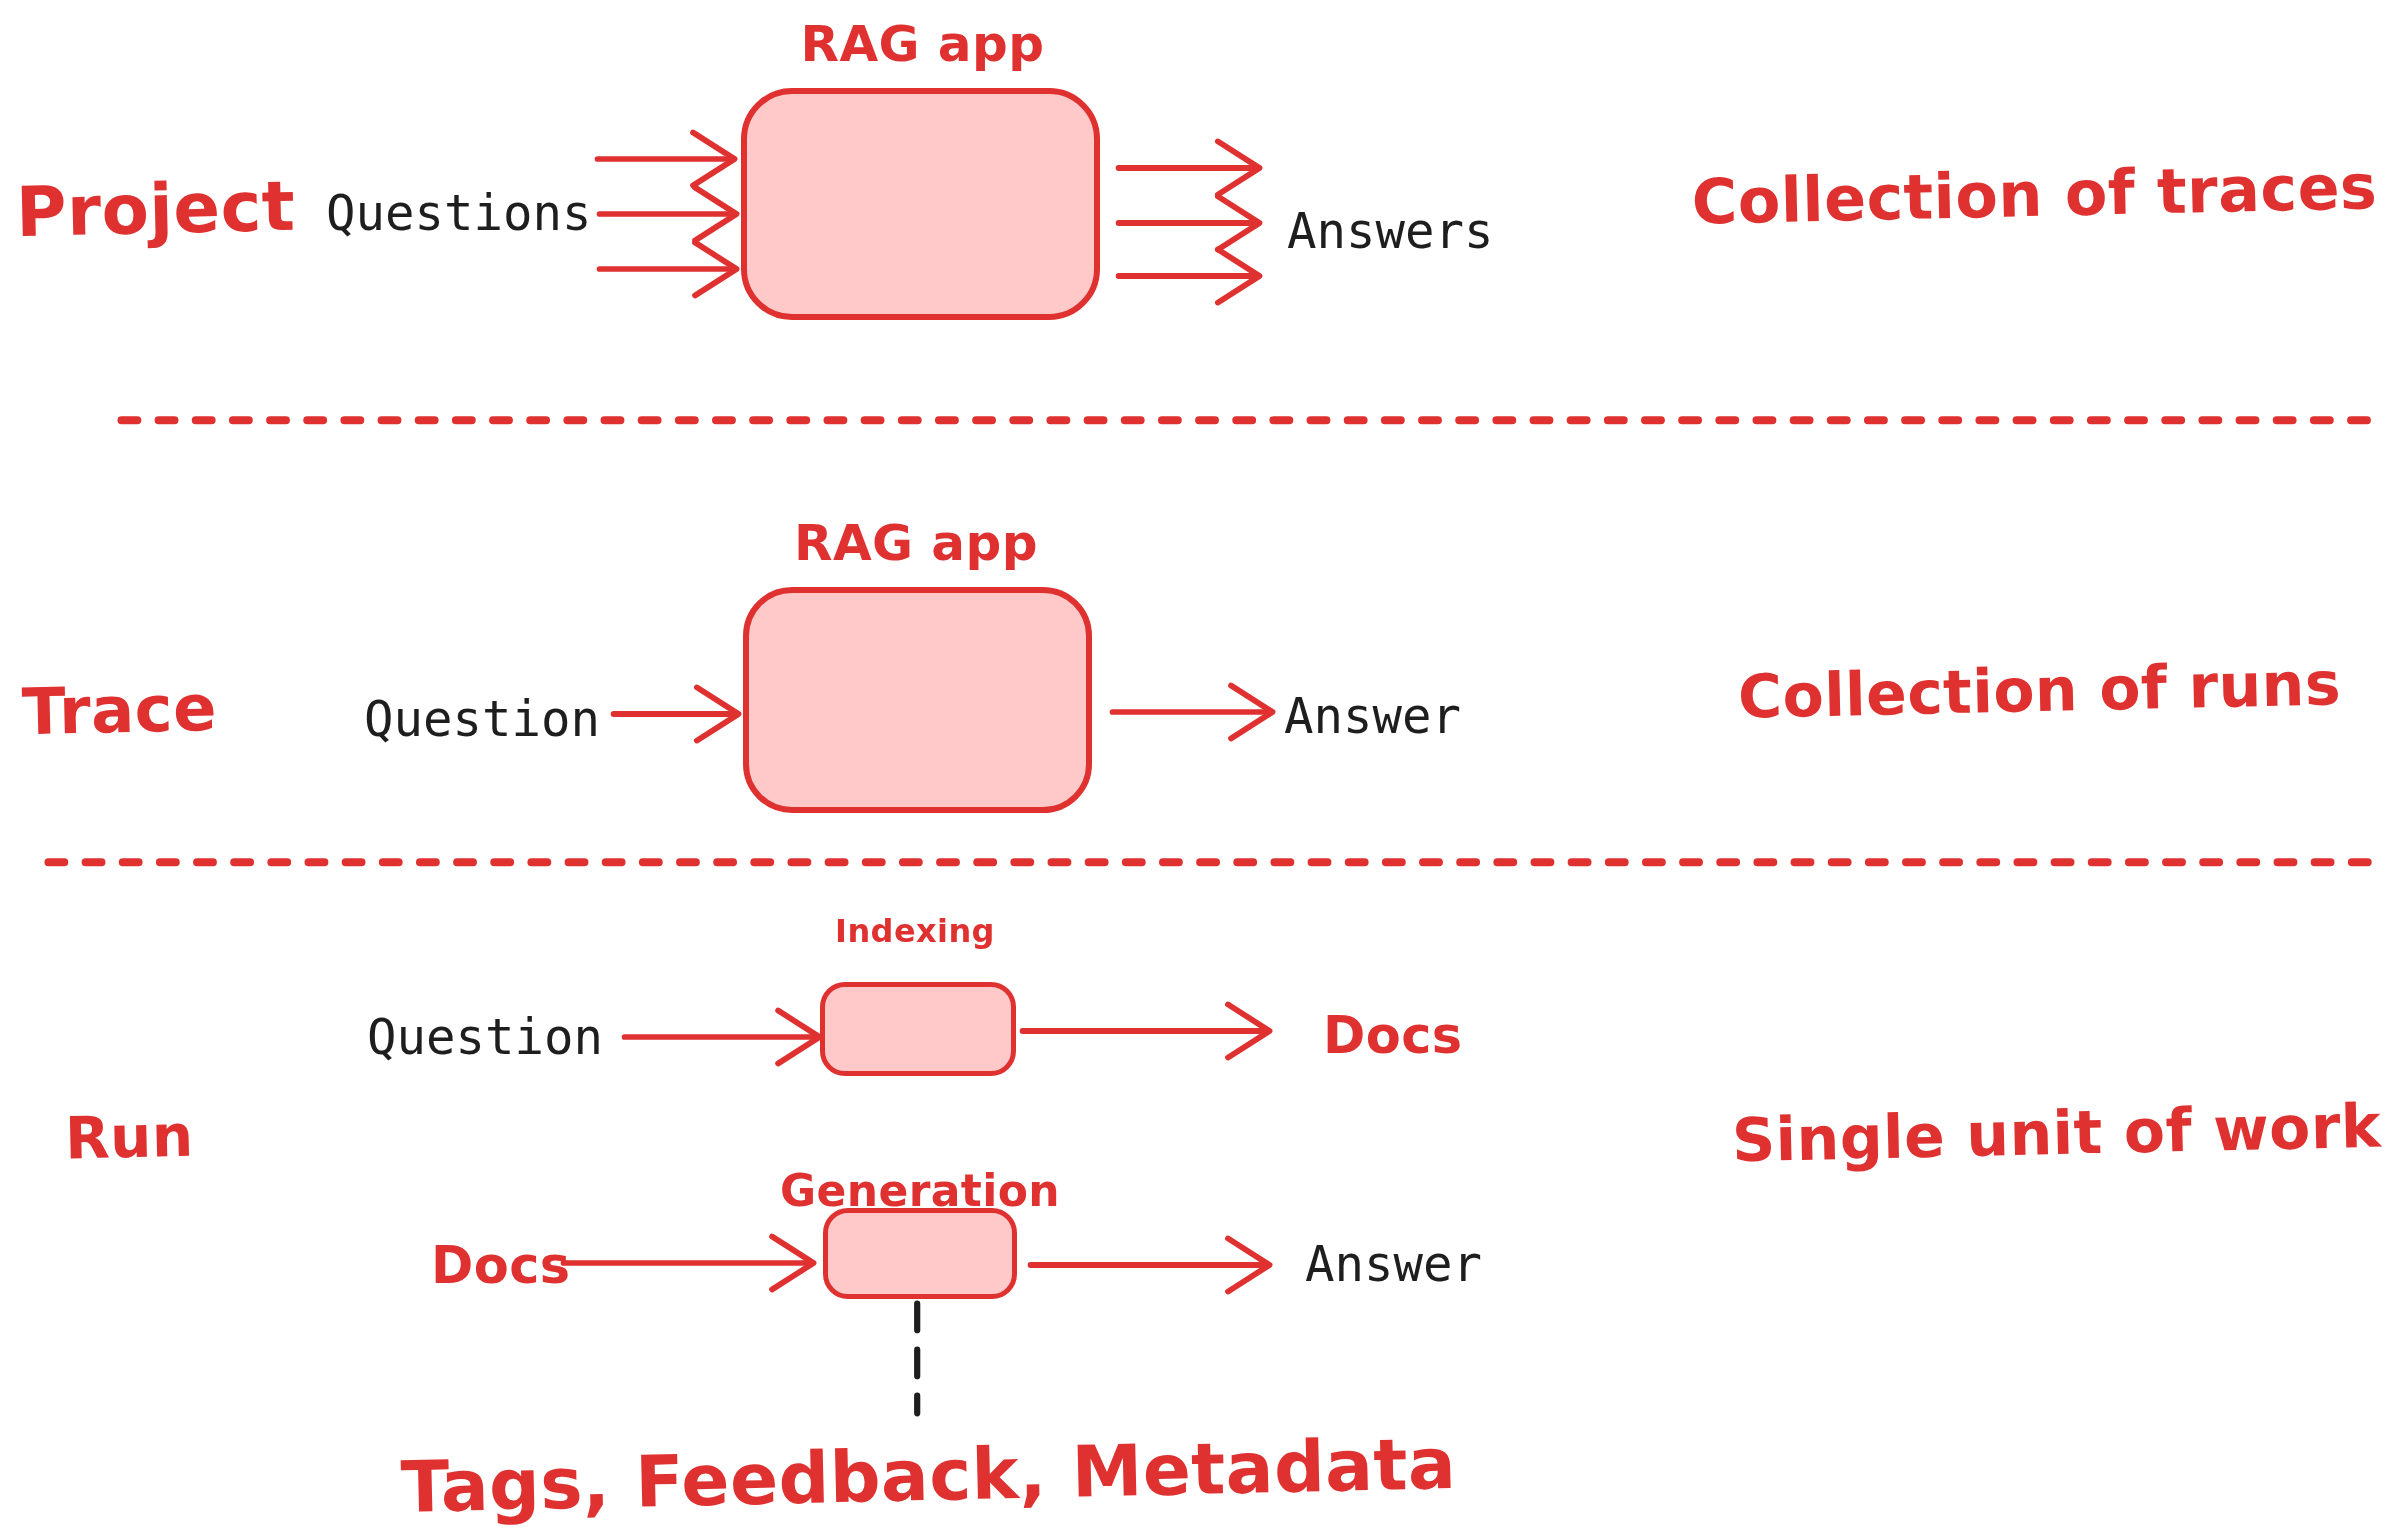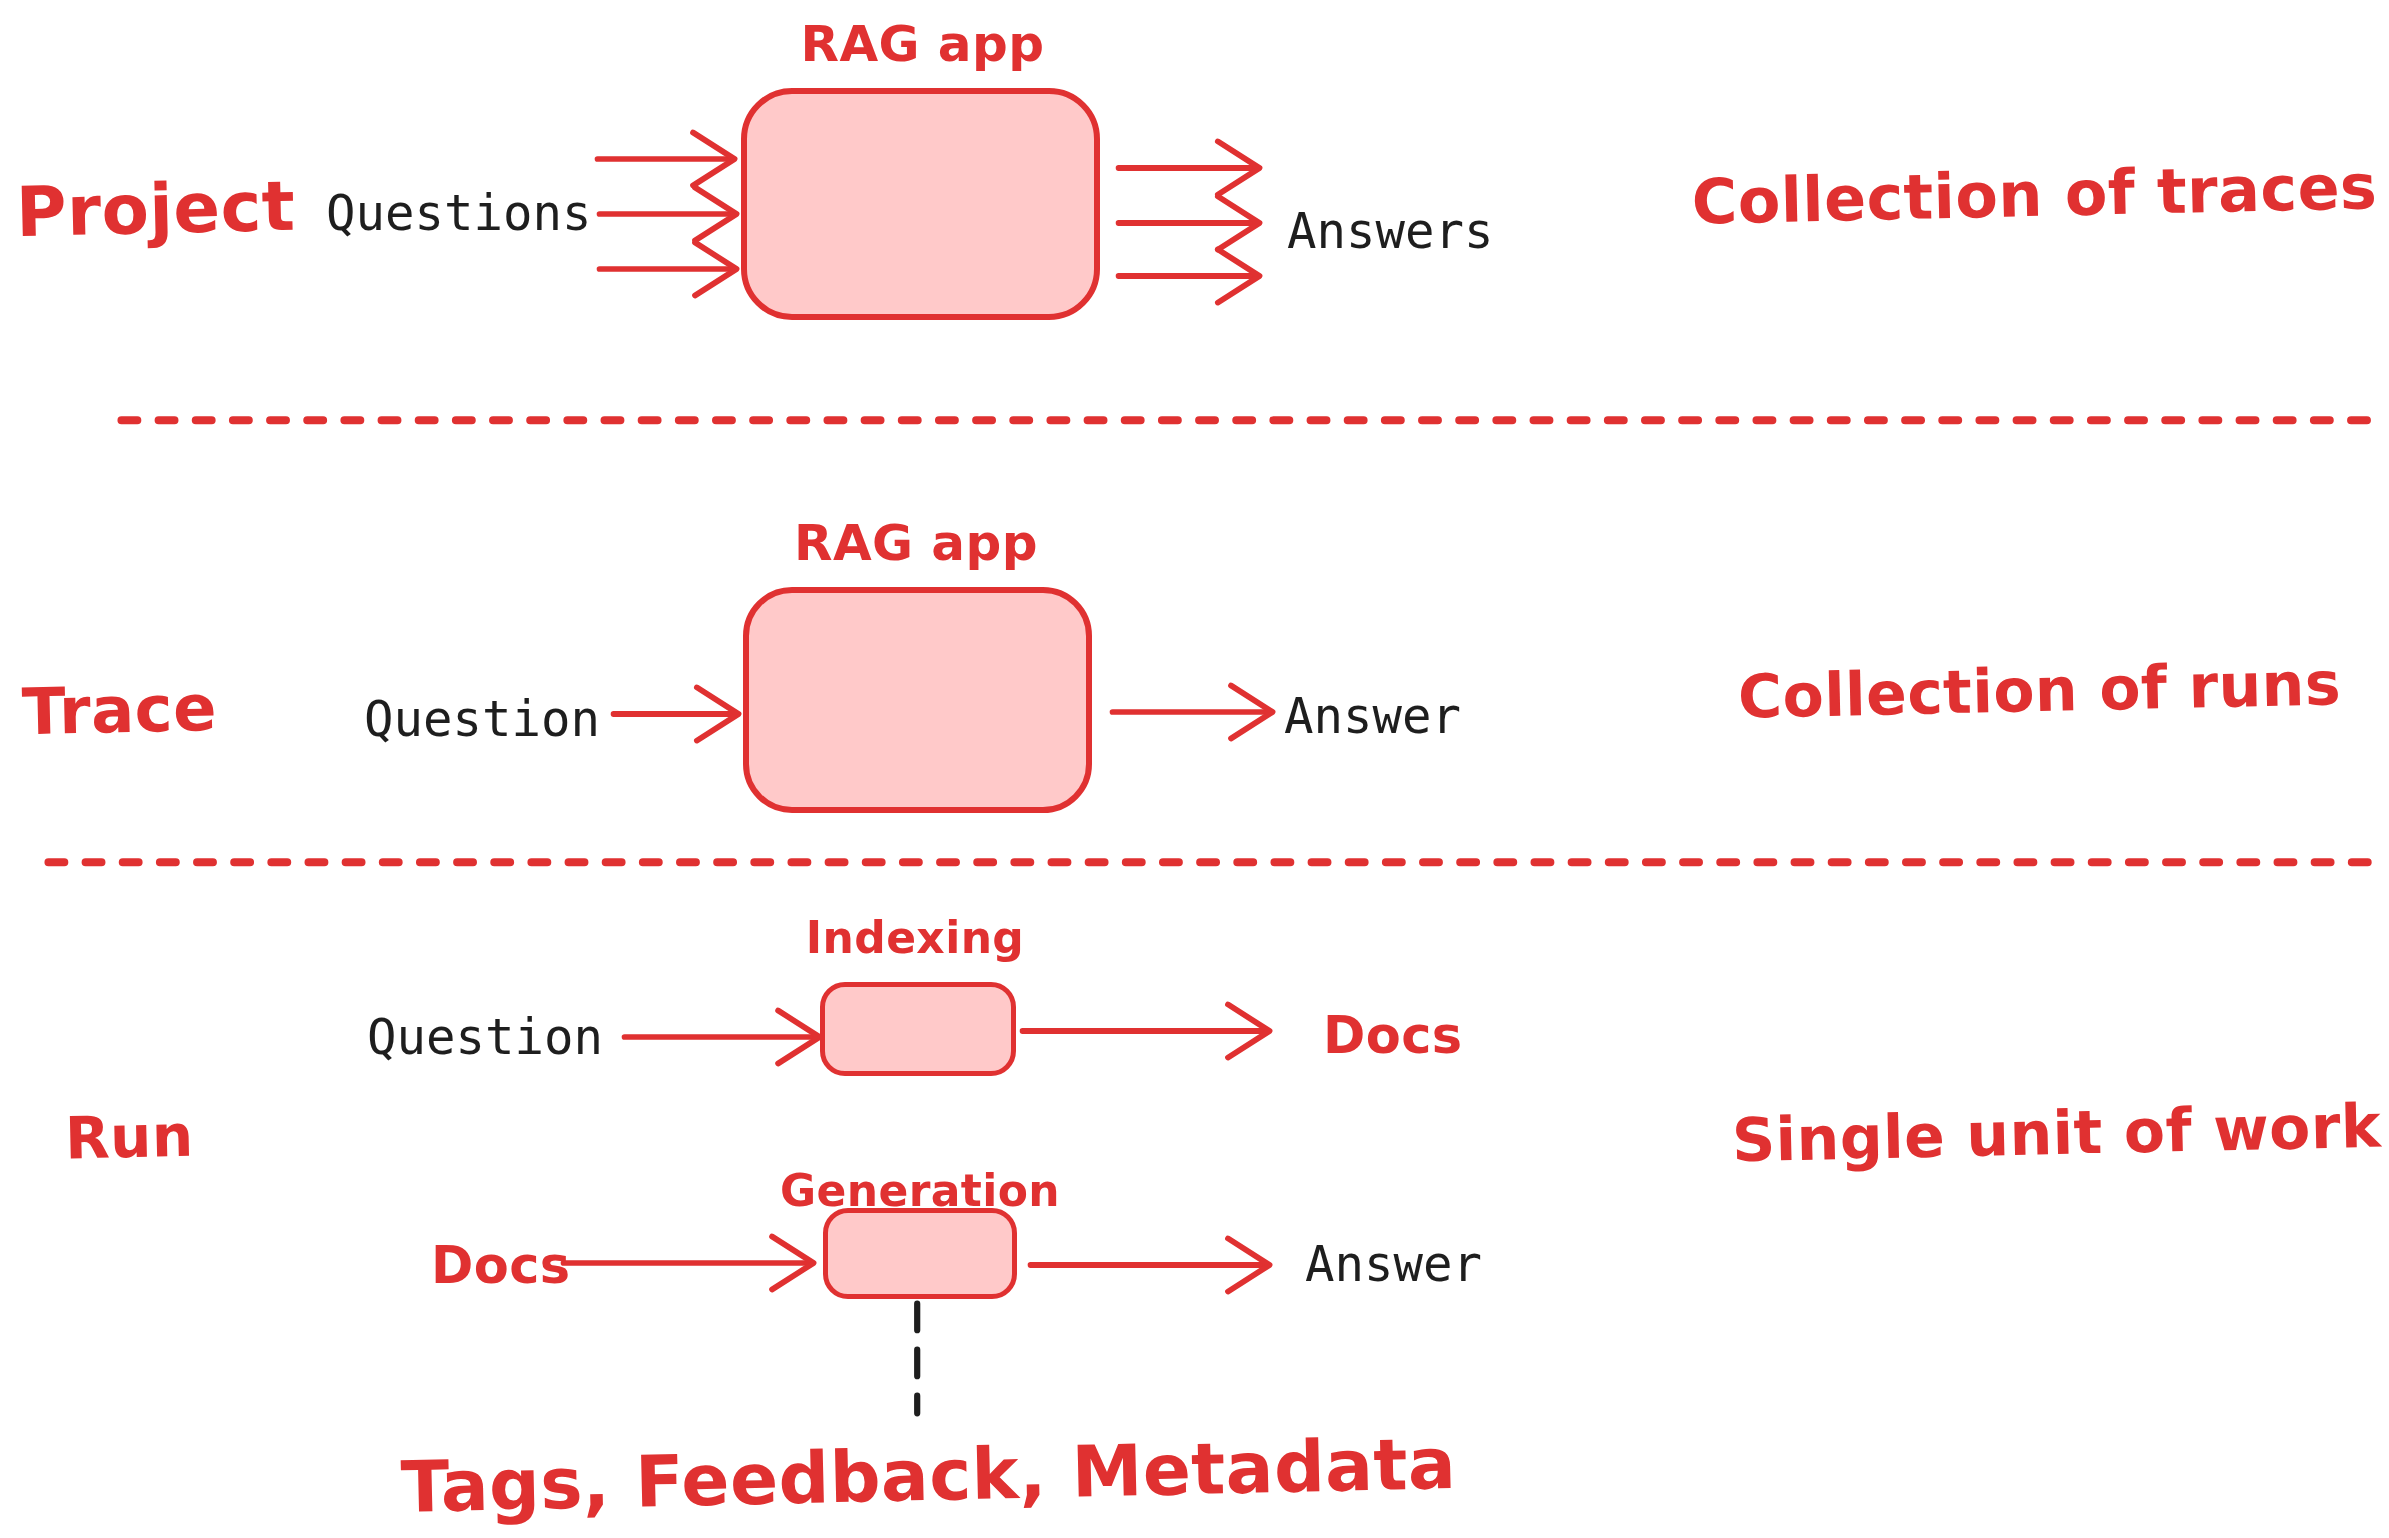--- a/index.html
+++ b/index.html
@@ -129,21 +129,21 @@
 
   <div class="abs hand tilt" style="left:65px;top:1104px;font-size:58px;">Run</div>
 
   <div class="abs mono" style="left:367px;top:1011px;font-size:49px;">Question</div>
 
   <svg class="abs arrow" style="left:621px;top:998px;" width="203" height="78" viewBox="0 0 230 88">
     <path d="M4 44 L220 44"></path>
       <path d="M178 14 L225 44 L178 74"></path>
   </svg>
 
-  <div class="abs hand center" style="left:778px;top:913px;width:274px;font-size:44px;">Indexing</div>
+  <div class="abs hand center" style="left:778px;top:913px;width:274px;font-size:32px;">Indexing</div>
   <div class="box small" style="left:820px;top:982px;width:196px;height:94px;border-radius:25px;"></div>
 
   <svg class="abs arrow" style="left:1019px;top:992px;" width="255" height="78" viewBox="0 0 288 88">
     <path d="M4 44 L278 44"></path>
       <path d="M236 14 L283 44 L236 74"></path>
   </svg>
 
   <div class="abs hand" style="left:1323px;top:1007px;font-size:51px;">Docs</div>
 
   <div class="abs hand tilt center" style="left:1729px;top:1099px;width:655px;font-size:60px;">Single unit of work</div>

